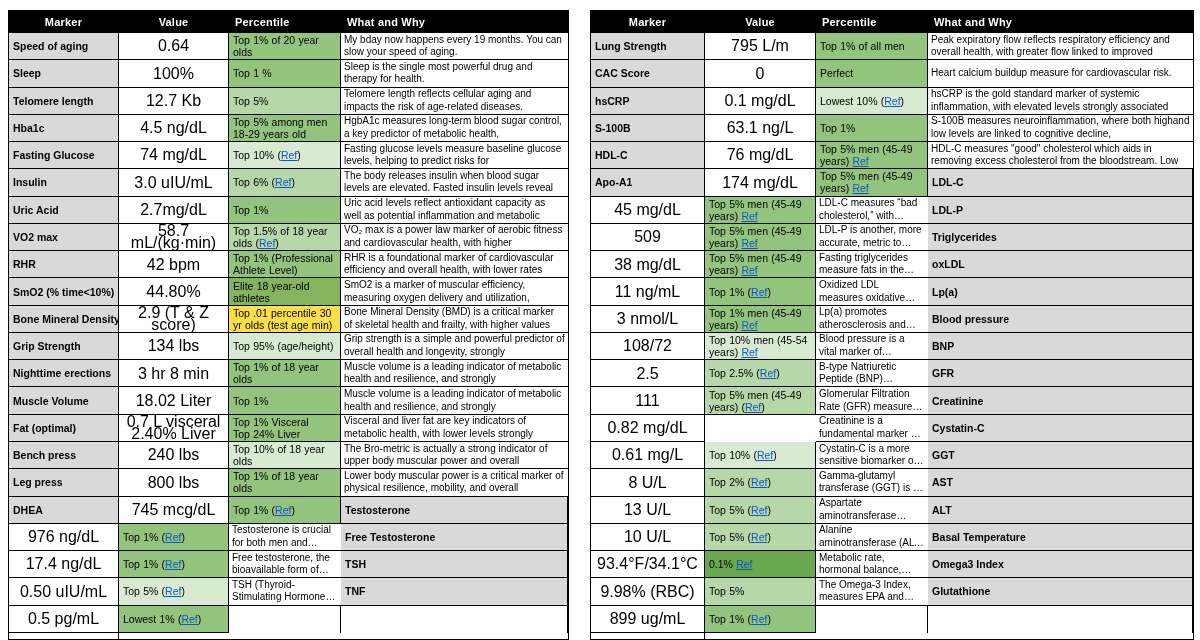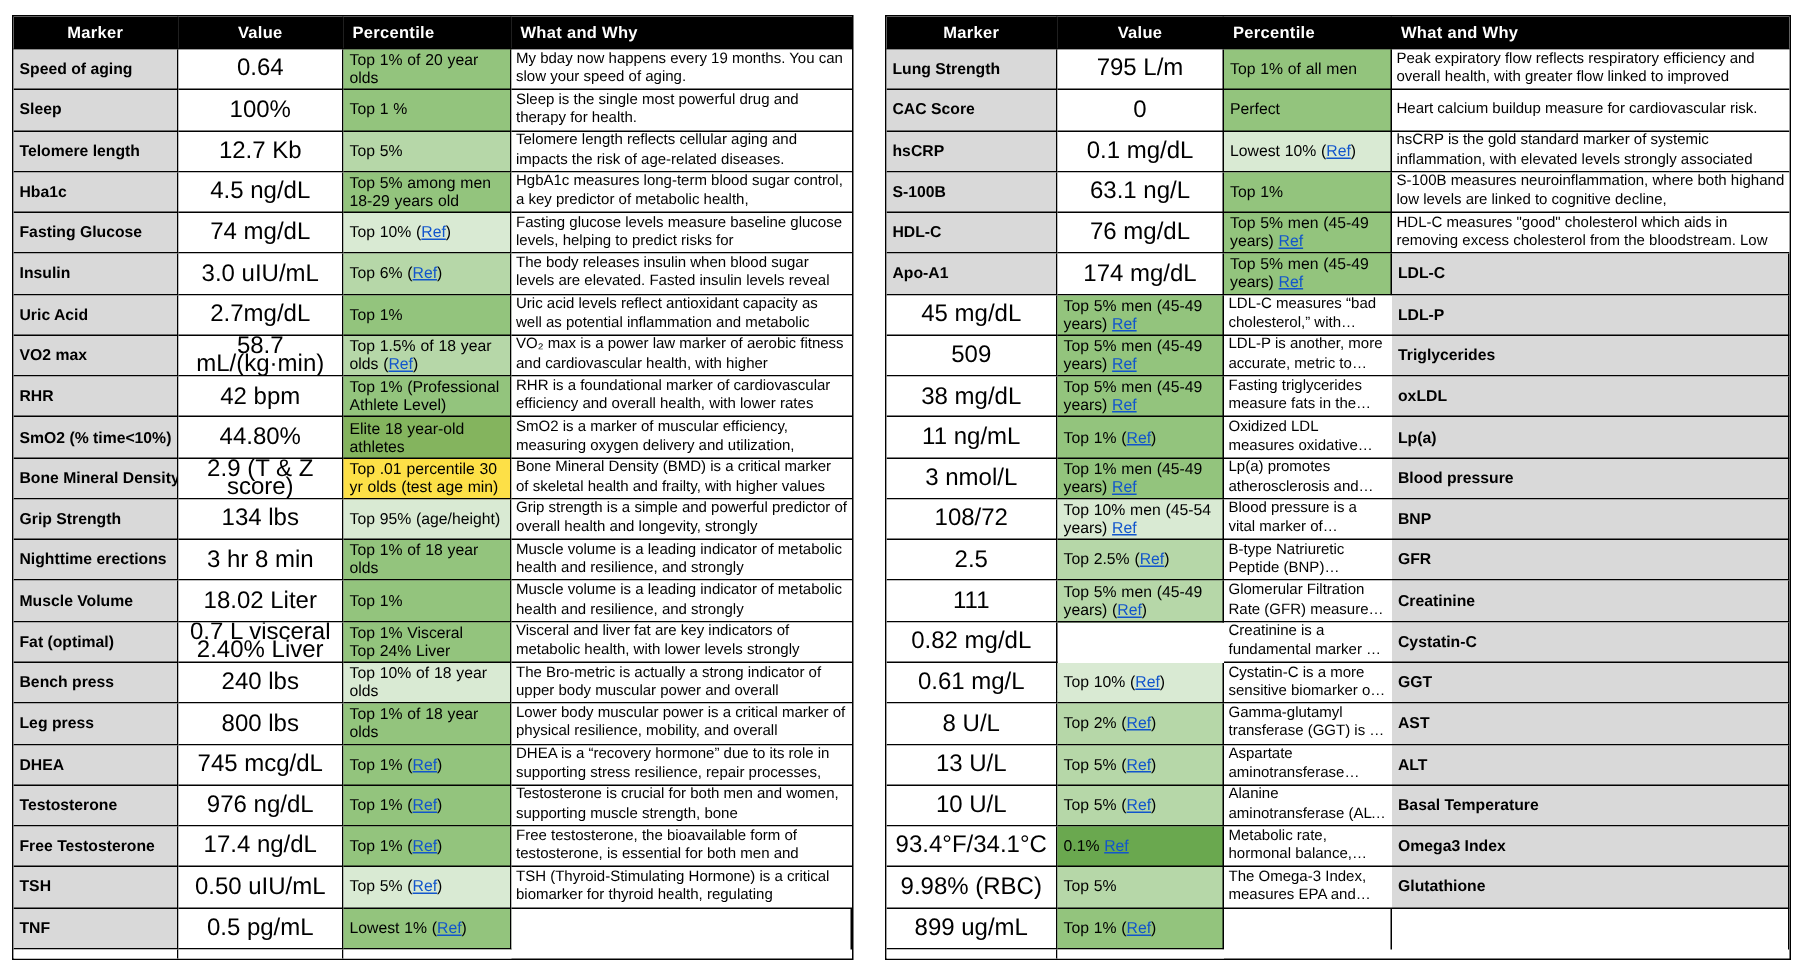--- a/index.html
+++ b/index.html
@@ -259,23 +259,20 @@
     </div>
     <div class="cell c1 marker">
       <span class="txt">DHEA</span>
     </div>
     <div class="cell c2 value">
       <span class="txt">745 mcg/dL</span>
     </div>
     <div class="cell c3 pct" style="background: rgb(147, 196, 125);">
       <span class="txt">Top 1% (<span class="ref-link">Ref</span>)</span>
     </div>
-    <div class="cell c4 what">
-      <span class="txt">DHEA is a “recovery hormone” due to its role in supporting stress resilience, repair processes,</span>
-    </div>
     <div class="cell c1 marker">
       <span class="txt">Testosterone</span>
     </div>
     <div class="cell c2 value">
       <span class="txt">976 ng/dL</span>
     </div>
     <div class="cell c3 pct" style="background: rgb(147, 196, 125);">
       <span class="txt">Top 1% (<span class="ref-link">Ref</span>)</span>
     </div>
     <div class="cell c4 what">

